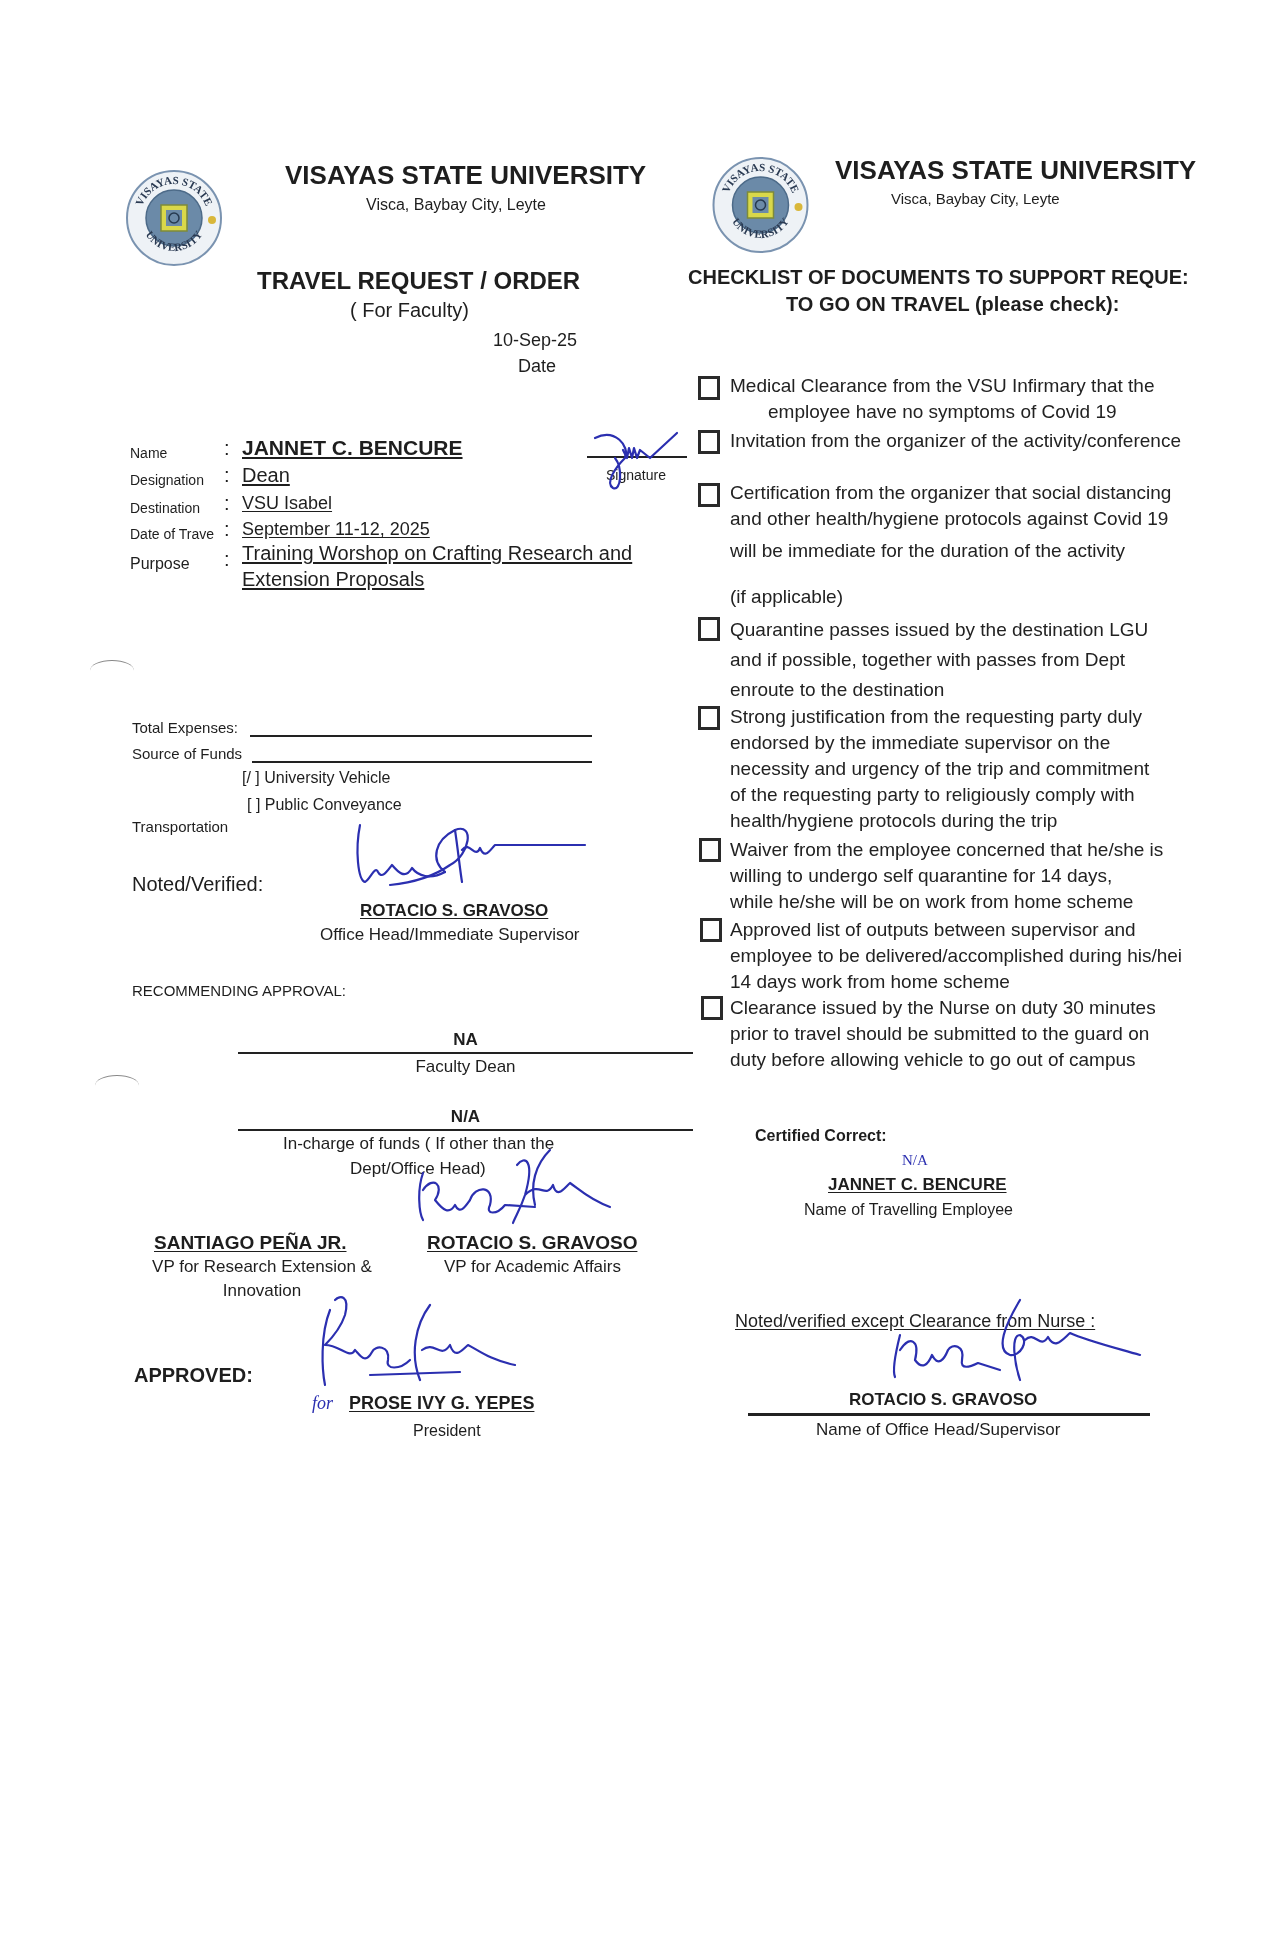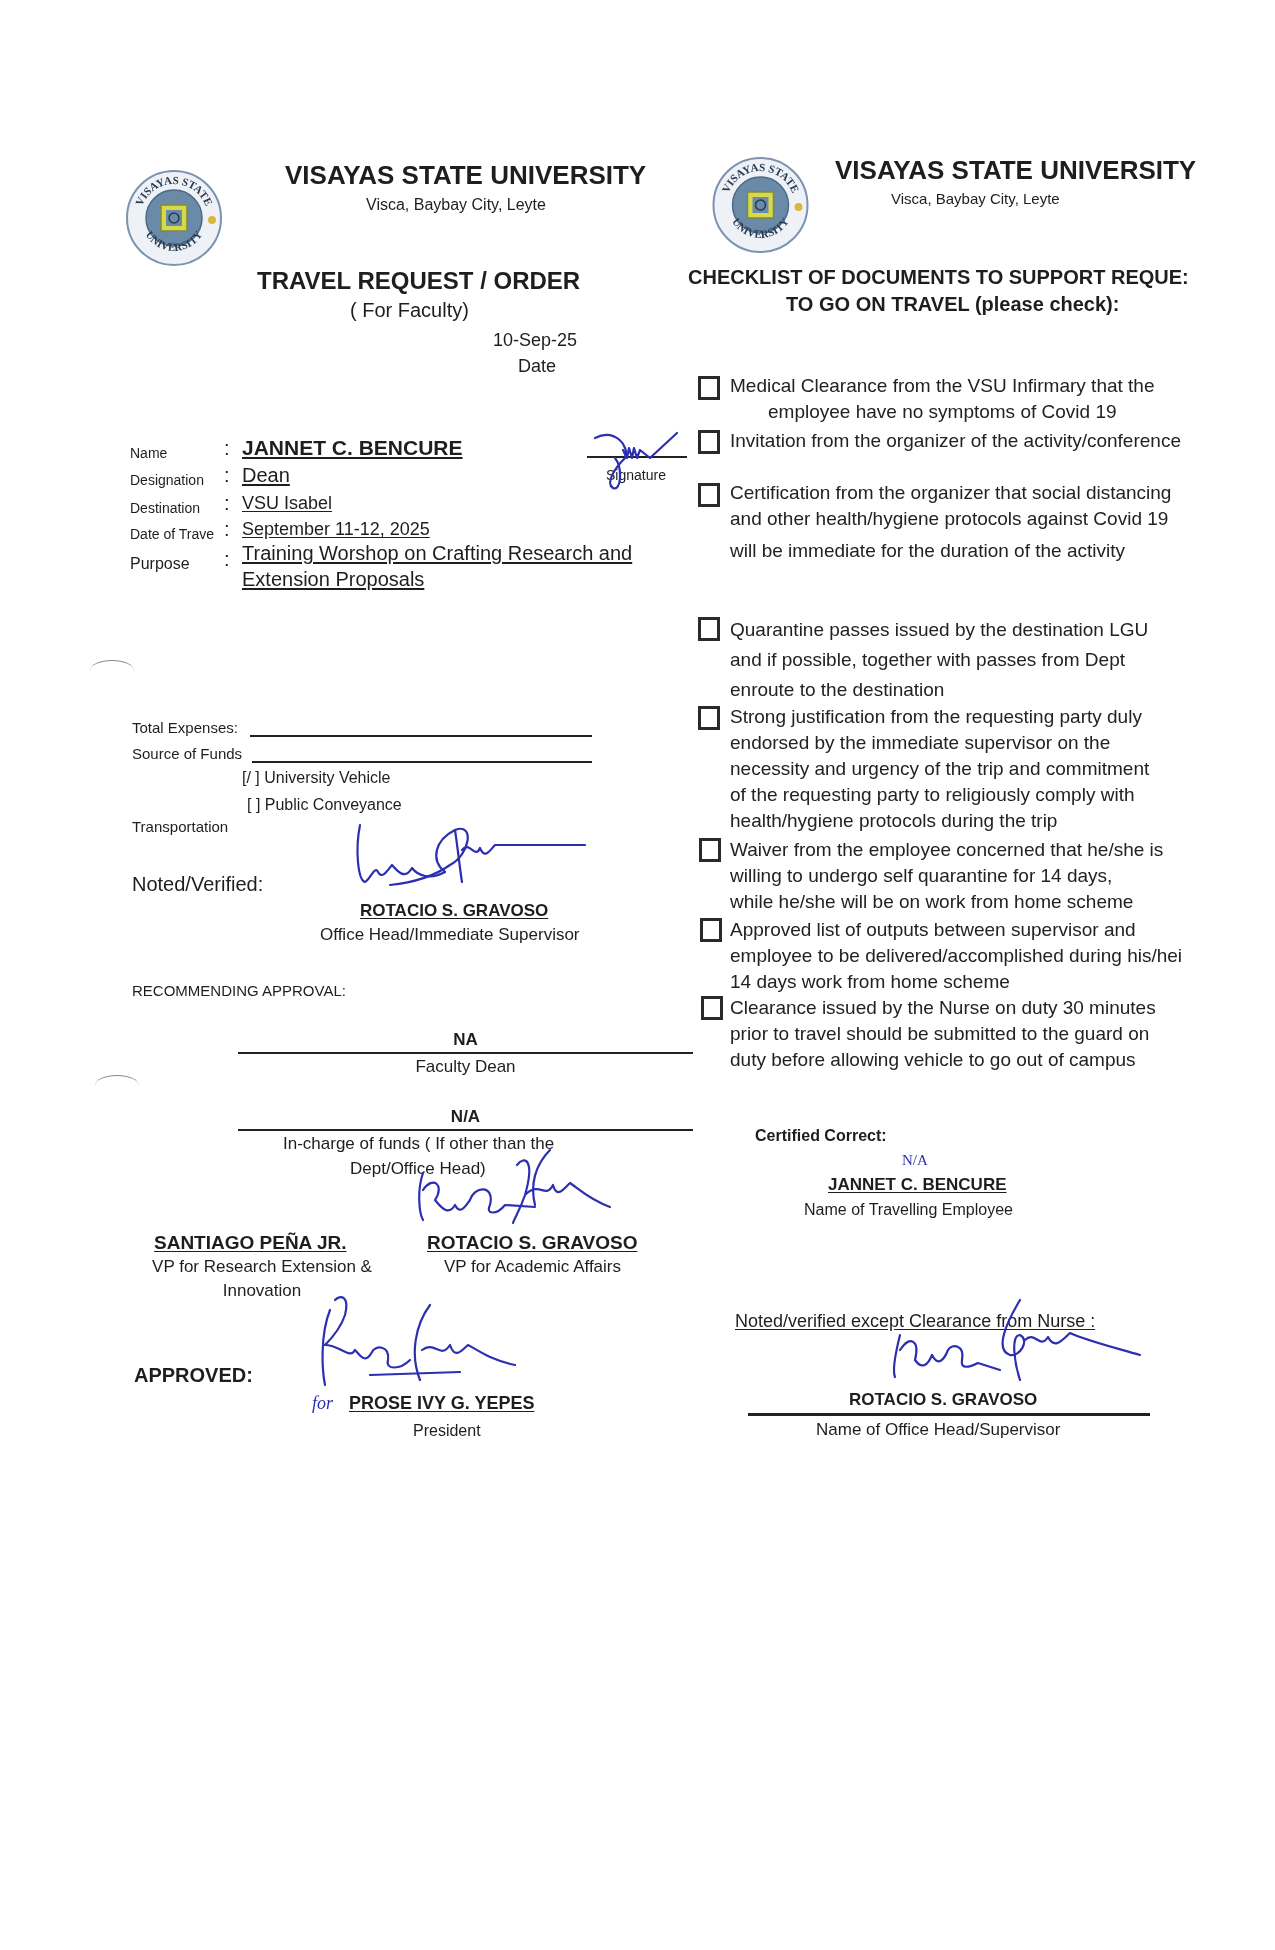--- a/index.html
+++ b/index.html
@@ -169,20 +169,21 @@
   <div class="cbox" style="left:698px;top:430px;"></div>
   <div class="ck" style="top:428px;">
     <div>Invitation from the organizer of the activity/conference</div>
   </div>
 
   <div class="cbox" style="left:698px;top:483px;"></div>
   <div class="ck" style="top:480px;">
     <div>Certification from the organizer that social distancing</div>
     <div>and other health/hygiene protocols against Covid 19</div>
     <div style="margin-top:6px;">will be immediate for the duration of the activity</div>
+    <div style="margin-top:20px;"> (if applicable)</div>
   </div>
 
   <div class="cbox" style="left:698px;top:617px;"></div>
   <div class="ck" style="top:615px;line-height:30px;">
     <div>Quarantine passes issued by the destination LGU</div>
       <div>and if possible, together with passes from Dept</div>
       <div>enroute to the destination</div>
   </div>
 
   <div class="cbox" style="left:698px;top:706px;"></div>

